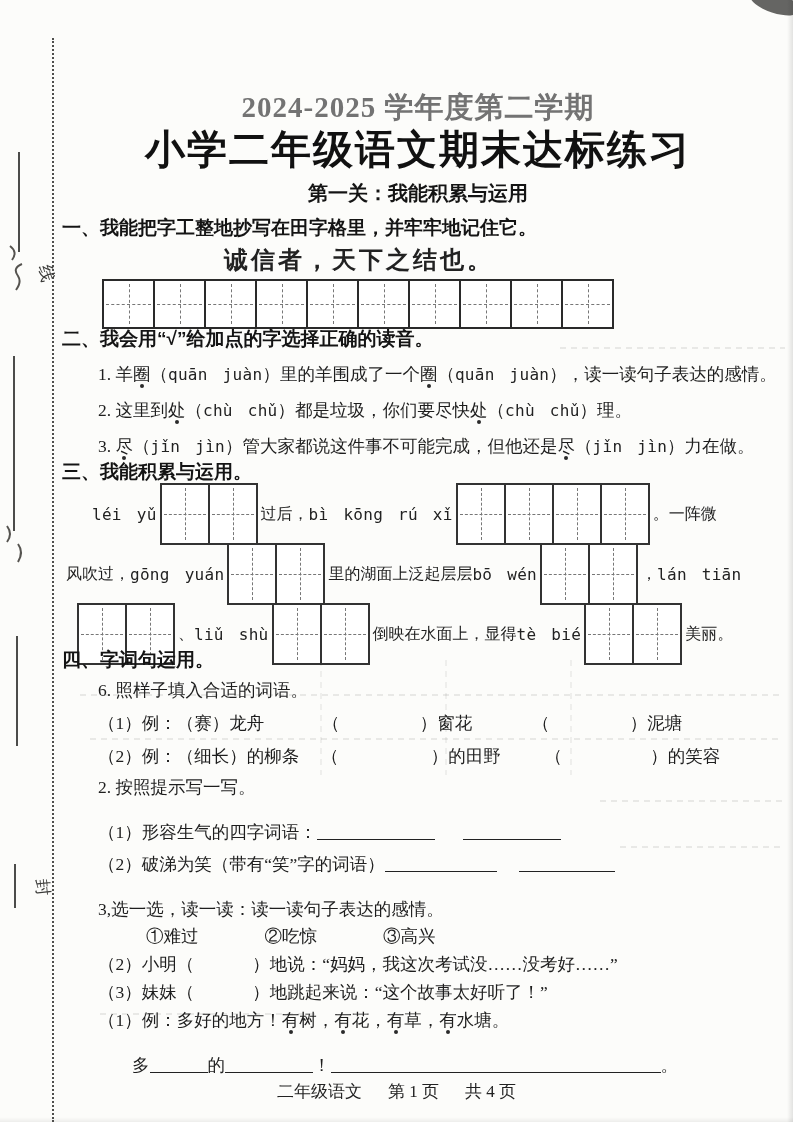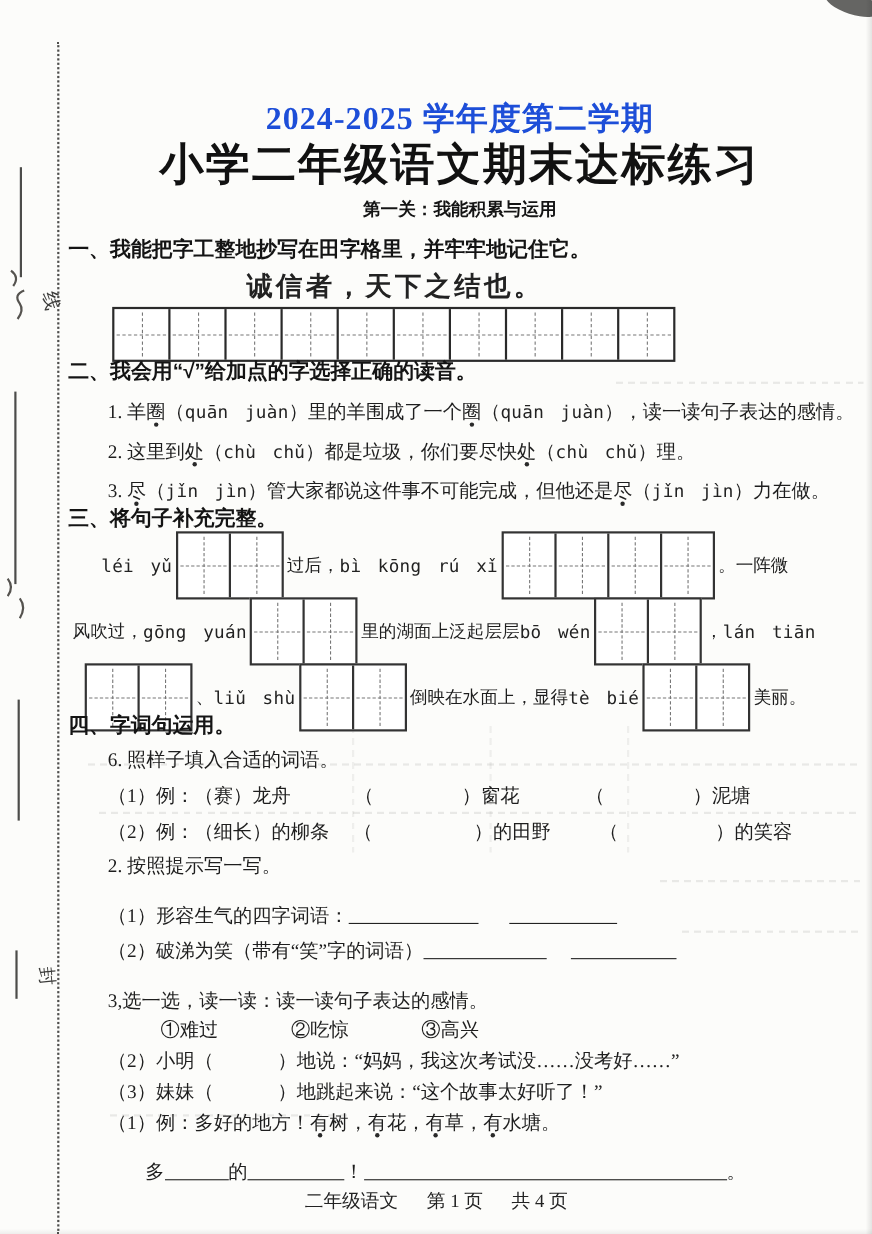--- a/index.html
+++ b/index.html
@@ -26,27 +26,27 @@
     border-left:2px dotted #4e4e4c;}
   .seal-char{position:absolute;font-size:17px;color:#3a3a38;
     font-family:"Liberation Serif","DejaVu Serif",serif;}
   .seal-char.c0{left:38px;top:262px;transform:rotate(78deg);}
   .seal-char.c1{left:34px;top:876px;transform:rotate(84deg);}
   .margin-stroke{position:absolute;width:2px;background:#4c4c4a;}
   .hand{position:absolute;color:#5a5a58;}
   
   .content{position:absolute;left:62px;top:0;width:712px;}
   .t1{position:absolute;top:88px;width:100%;text-align:center;
-    font-size:29px;font-weight:600;letter-spacing:1px;color:#1d4ed8;}
+    font-size:29px;font-weight:600;letter-spacing:1px;color:#737373;}
   .t2{position:absolute;top:122px;width:100%;text-align:center;
     font-family:"Liberation Sans","DejaVu Sans",sans-serif;
     font-size:40px;font-weight:bold;letter-spacing:2px;color:#111;}
   .t3{position:absolute;top:180px;width:100%;text-align:center;
     font-family:"Liberation Sans","DejaVu Sans",sans-serif;
-    font-size:16px;font-weight:bold;color:#141414;}
+    font-size:20px;font-weight:bold;color:#141414;}
   section{position:absolute;width:100%;}
   .s1{top:216px;} .s2{top:327px;} .s3{top:460px;} .s4{top:648px;}
   .sh{font-family:"Liberation Sans","DejaVu Sans",sans-serif;
     font-weight:bold;font-size:19px;line-height:24px;color:#141414;white-space:nowrap;}
   .ln{font-size:17.5px;line-height:25px;white-space:nowrap;}
   .indent1{margin-left:36px;} .indent2{margin-left:84px;}
   .ct{font-family:"Liberation Serif","DejaVu Serif",serif;}
   .py{font-family:"DejaVu Sans Mono","Liberation Mono",monospace;
     font-size:16px;letter-spacing:.3px;word-spacing:5px;color:#222;}
   .du{position:relative;}
@@ -136,21 +136,21 @@
     </section>
 
     <section class="s2">
       <div class="sh">二、我会用“√”给加点的字选择正确的读音。</div>
       <div class="ln indent1"><span class="ct">1. 羊</span><span class="ct du">圈</span><span class="ct">（</span><span class="py">quān  juàn</span><span class="ct">）里的羊围成了一个</span><span class="ct du">圈</span><span class="ct">（</span><span class="py">quān  juàn</span><span class="ct">），读一读句子表达的感情。</span></div>
       <div class="ln indent1"><span class="ct">2. 这里到</span><span class="ct du">处</span><span class="ct">（</span><span class="py">chù  chǔ</span><span class="ct">）都是垃圾，你们要尽快</span><span class="ct du">处</span><span class="ct">（</span><span class="py">chù  chǔ</span><span class="ct">）理。</span></div>
       <div class="ln indent1"><span class="ct">3. </span><span class="ct du">尽</span><span class="ct">（</span><span class="py">jǐn  jìn</span><span class="ct">）管大家都说这件事不可能完成，但他还是</span><span class="ct du">尽</span><span class="ct">（</span><span class="py">jǐn  jìn</span><span class="ct">）力在做。</span></div>
     </section>
 
     <section class="s3">
-      <div class="sh">三、将句子补充完整。</div>
+      <div class="sh">三、我能积累与运用。</div>
       <div class="s3row" style="margin-left:30px">
           <span class="py">léi  yǔ</span>
           <span class="pbg">
             <span class="pbx"></span>
             <span class="pbx"></span>
           </span>
           <span class="ct">过后，</span>
           <span class="py">bì  kōng  rú  xǐ</span>
           <span class="pbg">
             <span class="pbx"></span>

